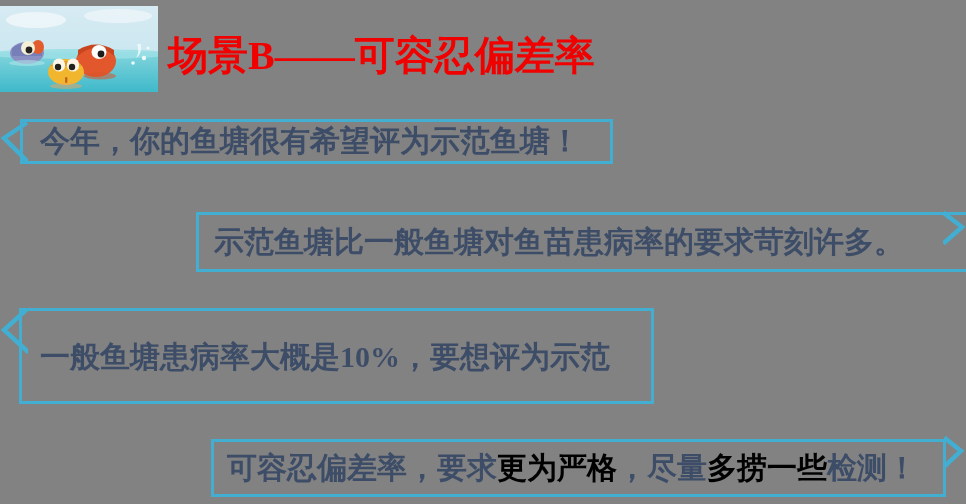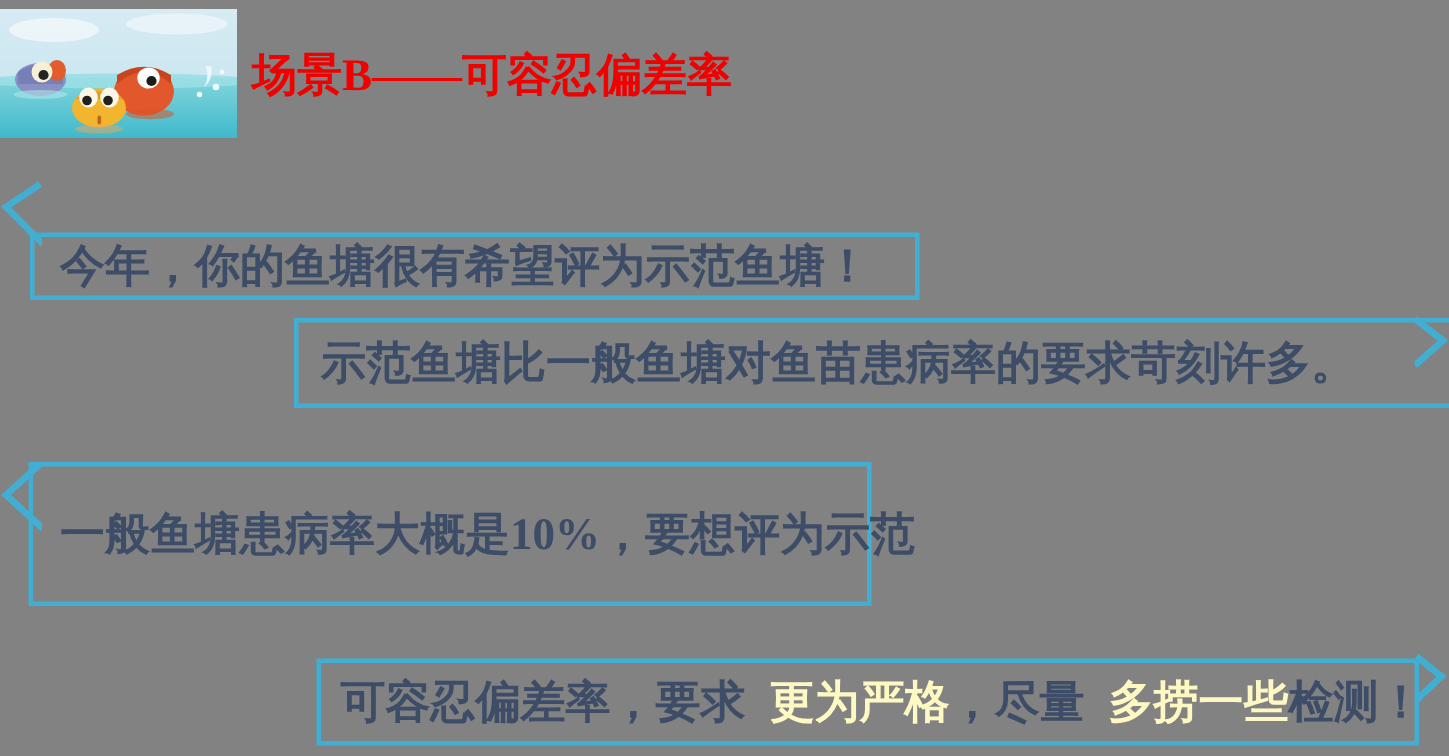--- a/index.html
+++ b/index.html
@@ -9,37 +9,37 @@
     font-family:"Liberation Serif","DejaVu Serif",serif;
     overflow:hidden;
   }
   .slide { position:relative; width:966px; height:504px; background:#828282; }
 
   .clipart { position:absolute; left:0; top:6px; width:158px; height:86px; }
   .clipart svg { display:block; width:100%; height:100%; }
 
   .title {
     position:absolute; left:168px; top:34px;
-    font-size:30px; font-weight:bold; color:#f10000;
+    font-size:40px; font-weight:bold; color:#f10000;
     white-space:nowrap; line-height:1.1;
   }
 
   .bubble {
     position:absolute;
     border:3px solid #41aed2;
     color:#3d4d68;
     font-size:30px; font-weight:bold;
     display:flex; flex-direction:column; justify-content:center;
     white-space:nowrap;
   }
-  .b1 { left:20px;  top:119px; width:593px; height:45px; padding-left:17px;margin-top:36px; }
+  .b1 { left:20px;  top:119px; width:593px; height:45px; padding-left:17px; }
   .b2 { left:196px; top:212px; width:796px; height:60px; padding-left:15px; }
-  .b3 { left:19px;  top:308px; width:562px; height:96px; padding-left:18px; line-height:45px; }
+  .b3 { left:19px;  top:308px; width:635px; height:96px; padding-left:18px; line-height:45px; }
   .b4 { left:211px; top:439px; width:735px; height:58px; padding-left:13px; }
-  .em { color:#fef9c3;margin-left:16px; }
+  .em { color:#000000; }
 
   .tail { position:absolute; }
   .tail svg { display:block; }
   .tail path { stroke:#41aed2; stroke-width:4.5; fill:none; stroke-linecap:square; }
   .t1 { left:0;     top:120px; }
   .t2 { left:943px; top:211px; }
   .t3 { left:0;     top:307px; }
   .t4 { left:944px; top:436px; }
 </style>
 </head>

